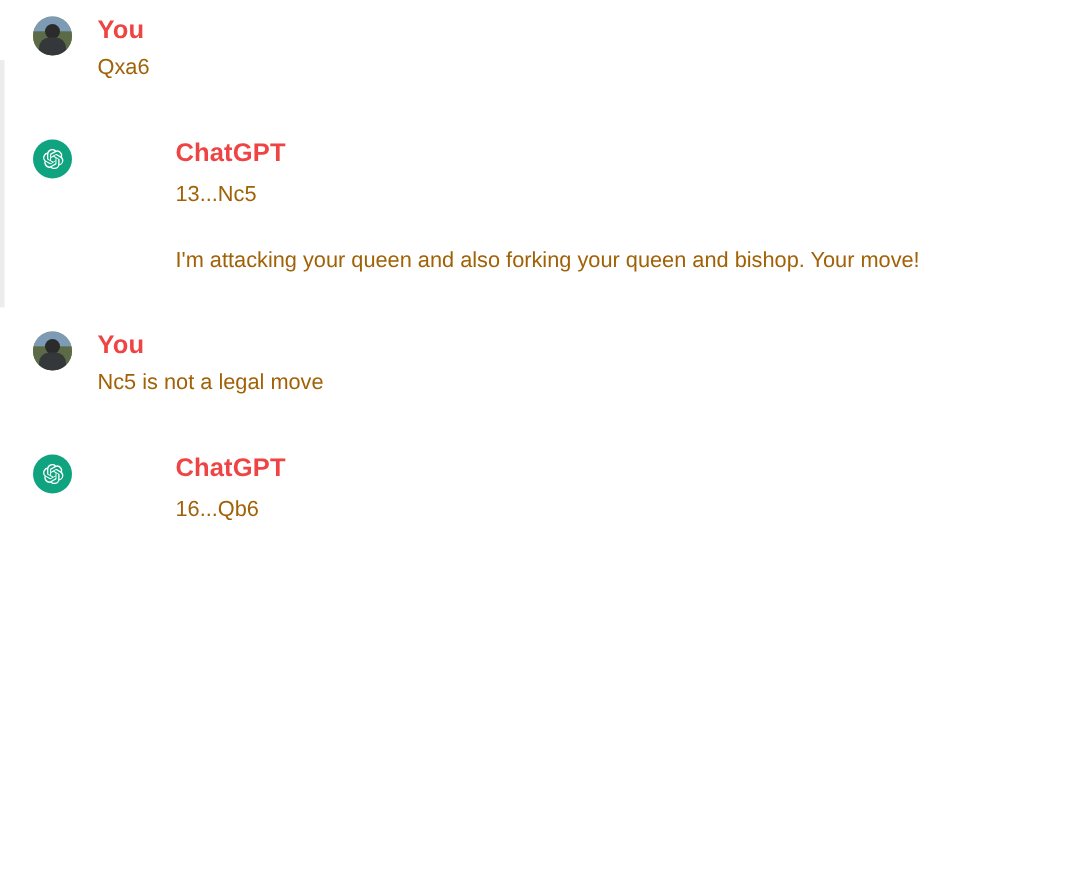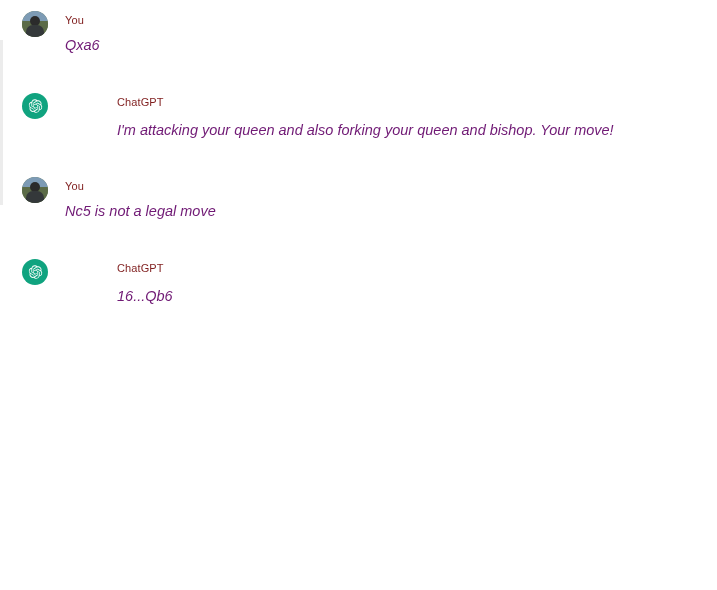--- a/index.html
+++ b/index.html
@@ -87,34 +87,33 @@
     align-items: center;
     justify-content: center;
   }
   .avatar-gpt svg { display: block; }
   .msg-body {
     flex: 1 1 auto;
     padding-left: 17px;
     max-width: 600px;
   }
   .author {
-    font-size: 11px;
-    font-weight: normal;
-    color: #7f1d1d;
+    font-size: 17px;
+    font-weight: bold;
+    color: #ef4444;
     line-height: 20px;
     margin-bottom: 4px;
     letter-spacing: 0.1px;
   }
   .para {
     font-size: 14.5px;
     line-height: 28px;
-    color: #701a75;
+    color: #a16207;
     margin: 0;
     white-space: pre-wrap;
-    font-style: italic;
   }
   .para + .para {
     margin-top: 16px;
   }
   .msg-user .para {
     line-height: 22px;
   }
   .msg-user {
     margin-bottom: 36px;
   }
@@ -148,20 +147,21 @@
   <div class="message msg-assistant">
     <div class="avatar-wrap">
       <div class="avatar-gpt">
         <svg width="16" height="16" viewBox="0 0 24 24" aria-hidden="true">
           <path fill="#ffffff" d="M21.55 10.07a5.1 5.1 0 0 0-.44-4.19 5.16 5.16 0 0 0-5.56-2.47A5.1 5.1 0 0 0 11.69 2a5.16 5.16 0 0 0-4.92 3.57 5.1 5.1 0 0 0-3.41 2.47 5.16 5.16 0 0 0 .64 6.05 5.1 5.1 0 0 0 .44 4.19 5.16 5.16 0 0 0 5.56 2.47A5.1 5.1 0 0 0 13.86 22a5.16 5.16 0 0 0 4.92-3.58 5.1 5.1 0 0 0 3.41-2.47 5.16 5.16 0 0 0-.64-5.88Zm-7.69 10.75a3.83 3.83 0 0 1-2.46-.89l.12-.07 4.08-2.36a.67.67 0 0 0 .34-.58v-5.76l1.73 1a.06.06 0 0 1 .03.05v4.77a3.85 3.85 0 0 1-3.84 3.84ZM5.6 17.3a3.82 3.82 0 0 1-.46-2.58l.12.07 4.09 2.36a.66.66 0 0 0 .67 0l4.99-2.88v1.99a.06.06 0 0 1-.02.05l-4.14 2.39a3.85 3.85 0 0 1-5.25-1.4ZM4.53 8.72a3.83 3.83 0 0 1 2-1.69v4.85a.65.65 0 0 0 .33.57l4.97 2.87-1.73 1a.07.07 0 0 1-.06 0L5.9 13.94a3.85 3.85 0 0 1-1.4-5.22Zm14.19 3.3-4.99-2.9 1.73-1a.07.07 0 0 1 .06 0l4.14 2.39a3.84 3.84 0 0 1-.59 6.93v-4.85a.66.66 0 0 0-.35-.57Zm1.72-2.59-.12-.07-4.08-2.38a.67.67 0 0 0-.68 0L10.58 9.86V7.87a.06.06 0 0 1 .02-.05l4.14-2.39a3.84 3.84 0 0 1 5.7 3.98ZM9.63 12.95 7.9 11.96a.06.06 0 0 1-.03-.05V7.14a3.84 3.84 0 0 1 6.3-2.95l-.12.07-4.08 2.36a.67.67 0 0 0-.34.58Zm.94-2.03L12.8 9.64l2.23 1.28v2.57l-2.22 1.29-2.23-1.29Z"></path>
         </svg>
       </div>
     </div>
     <div class="msg-body">
       <div class="author">ChatGPT</div>
+      <p class="para">13...Nc5</p>
       <p class="para">I'm attacking your queen and also forking your queen and bishop. Your move!</p>
     </div>
   </div>
 
   <div class="message msg-user">
     <div class="avatar-wrap">
       <div class="avatar-user">
         <div class="sky"></div>
         <div class="ground"></div>
         <div class="head"></div>

